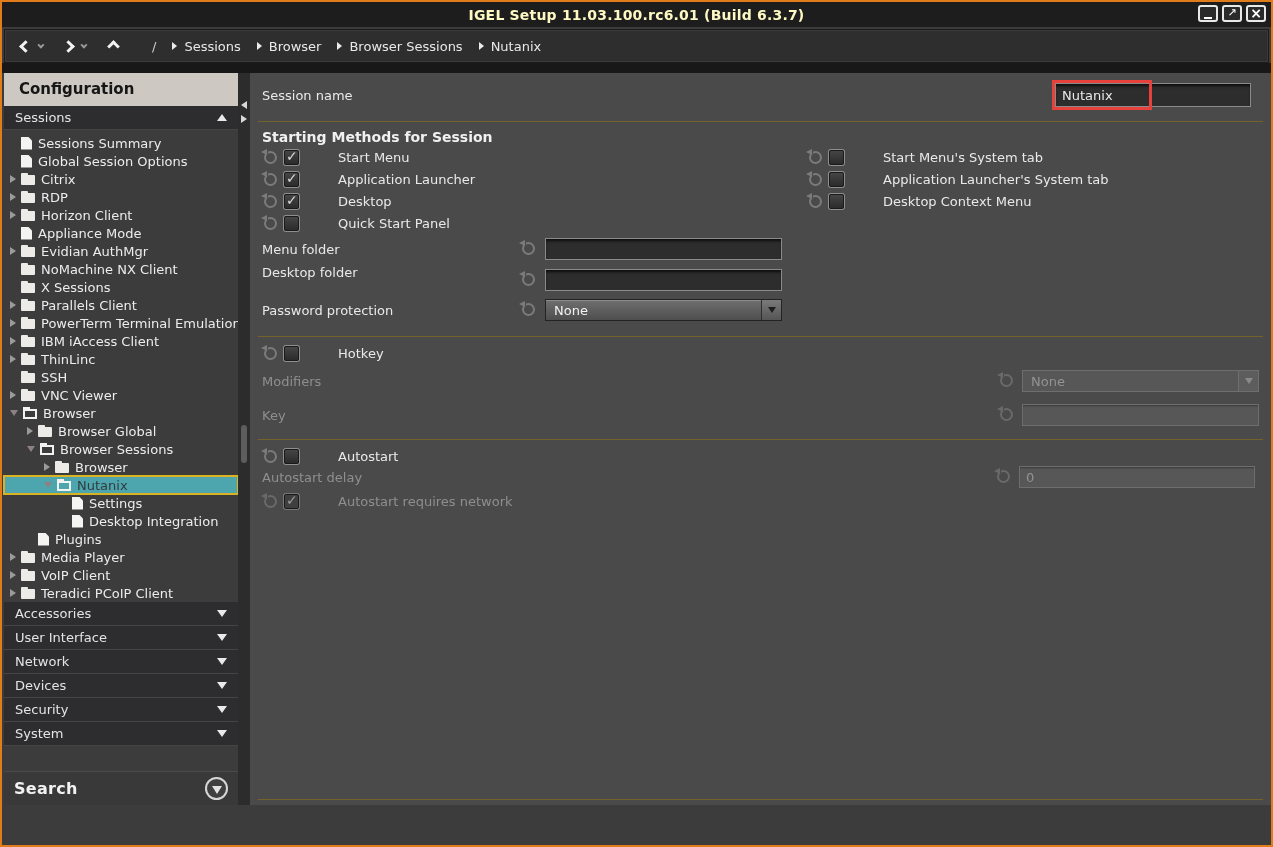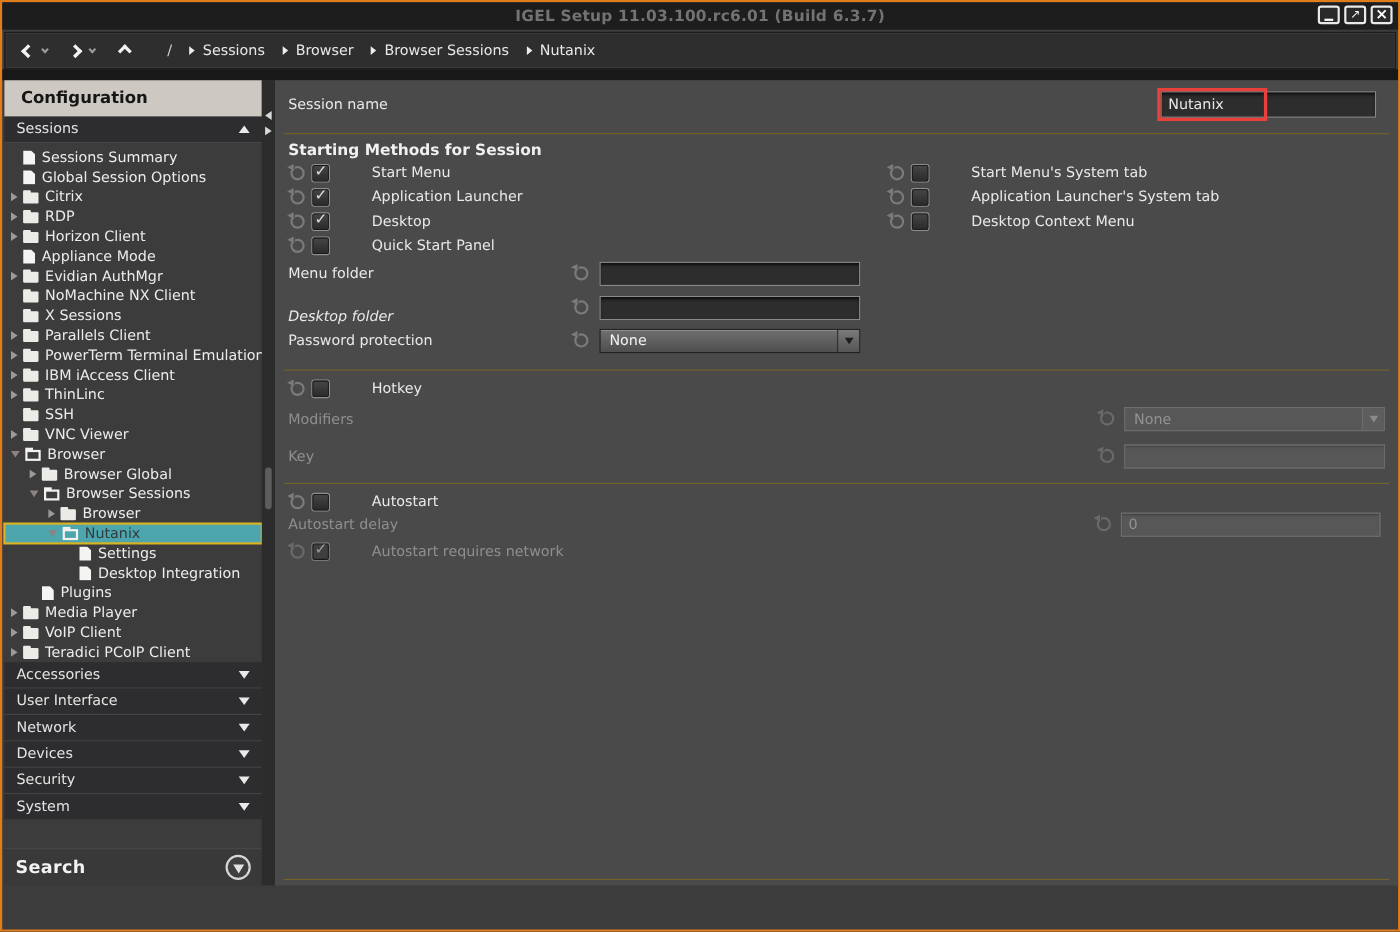--- a/index.html
+++ b/index.html
@@ -3,21 +3,21 @@
 <meta charset="utf-8">
 <style>
   * { box-sizing: border-box; margin:0; padding:0; }
   body { background:#606060; font-family:"DejaVu Sans", sans-serif; }
   .window { position:relative; width:1273px; height:847px; background:#3c3c3c;
             border:2px solid #e07c1a; overflow:hidden; }
 
   
   .titlebar { position:absolute; left:0; top:0; right:0; height:25px; background:#1d1d1d;
               display:flex; align-items:center; justify-content:center; }
-  .title { color:#737373; font-size:14px; font-weight:bold; letter-spacing:.2px; }
+  .title { color:#fef9c3; font-size:14px; font-weight:bold; letter-spacing:.2px; }
   .winbtns { position:absolute; right:5px; top:3px; display:flex; gap:4px; }
   .winbtn { width:20px; height:17px; border:2px solid #e9e9e9; border-radius:3px; background:#2a2a2a;
             color:#fff; display:flex; align-items:center; justify-content:center; font-size:11px; line-height:1; }
   .minbar { width:8px; height:2px; background:#fff; margin-top:8px; }
   .maxglyph { font-size:11px; transform:translateY(-1px); }
   .closeglyph { font-size:14px; font-weight:bold; transform:translateY(-1px); }
 
   
   .navbar { position:absolute; left:2px; right:2px; top:27px; height:34px; background:#2e2e2e;
             border:1px solid #1b1b1b; box-shadow:inset 0 0 0 1px #3a3a3a;
@@ -409,21 +409,21 @@
           <i class="reset"></i>
           <span class="cb"></span>
           <span class="clabel">Desktop Context Menu</span>
         </div>
       </div>
 
     <span class="flabel" style="top:169px;">Menu folder</span>
     <i class="reset" style="position:absolute; left:272px; top:169px;"></i>
     <input class="tinput short" style="left: 295px; top: 165px; width: 237px;" value="">
 
-    <span class="flabel" style="top:208px;font-style:italic;">Desktop folder</span>
+    <span class="flabel" style="top:192px;">Desktop folder</span>
     <i class="reset" style="position:absolute; left:272px; top:200px;"></i>
     <input class="tinput short" style="left: 295px; top: 196px; width: 237px;" value="">
 
     <span class="flabel" style="top:230px;">Password protection</span>
     <i class="reset" style="position:absolute; left:272px; top:230px;"></i>
     <div class="dropdown" style="left:295px; top:226px; width:237px;">
       <span class="dval">None</span>
       <span class="dbtn">
           <i></i>
         </span>

